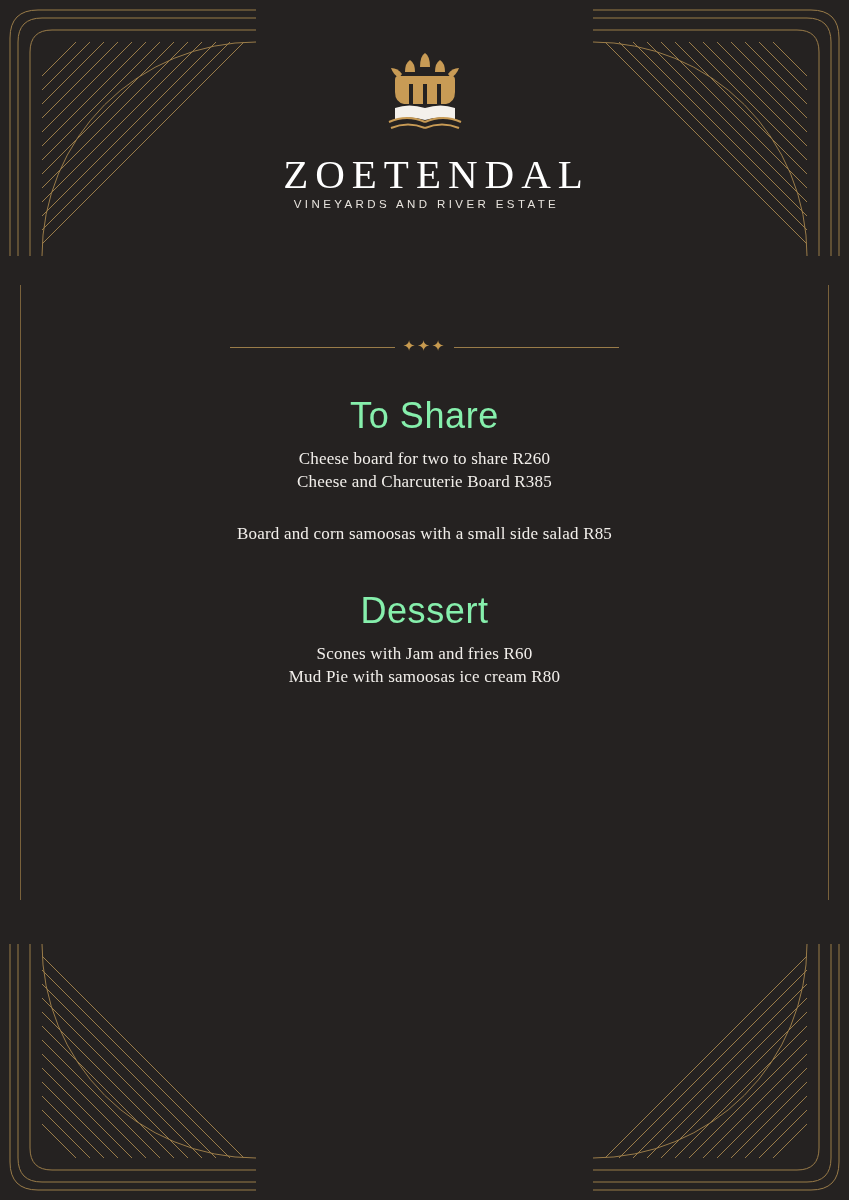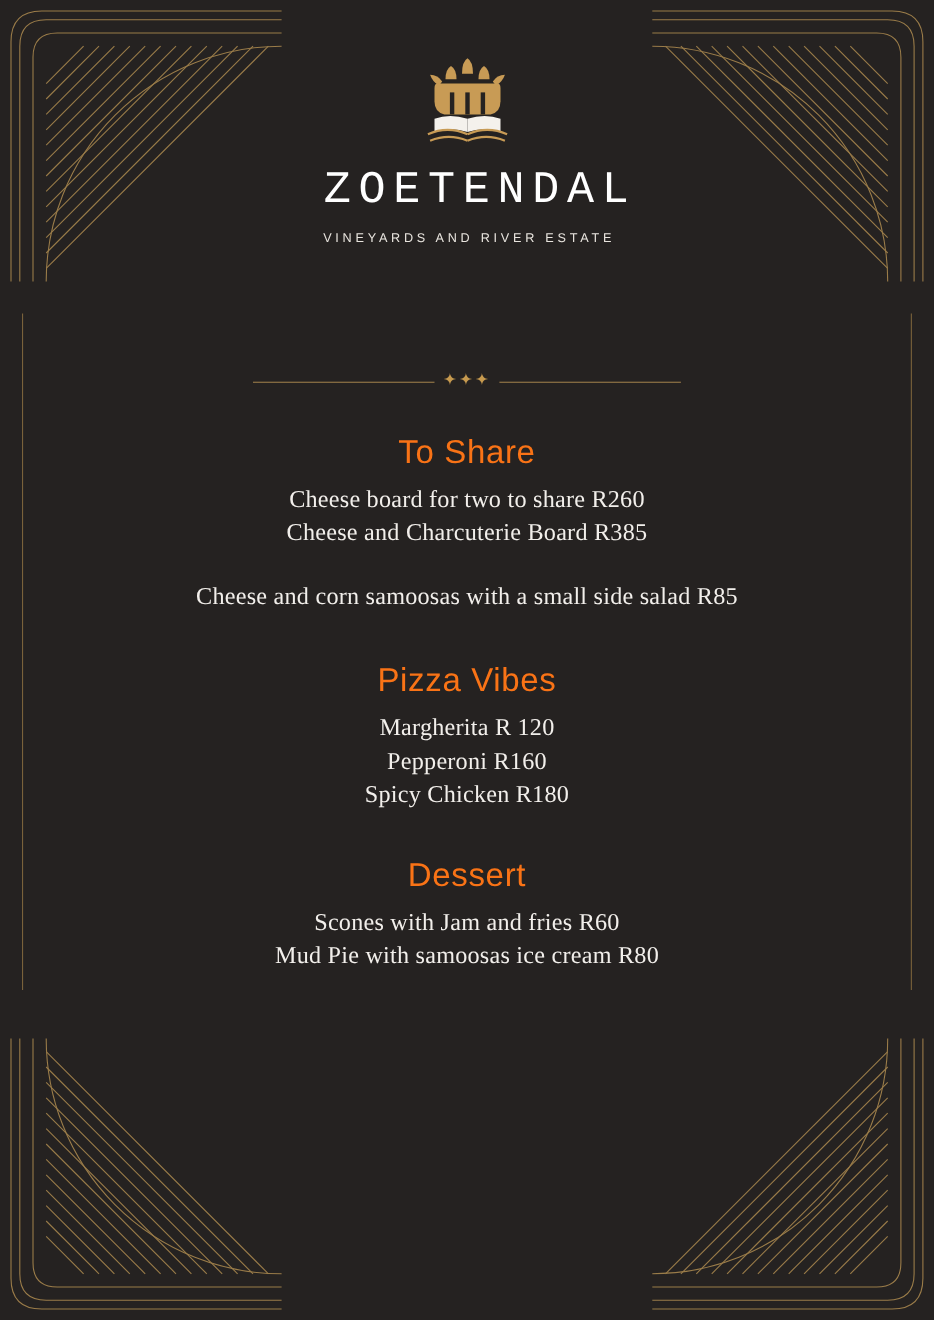--- a/index.html
+++ b/index.html
@@ -54,31 +54,31 @@
     text-align: center;
   }
   .crest {
     width: 120px;
     height: 86px;
     margin: 0 auto 16px auto;
   }
   .crest svg { display:block; width:100%; height:100%; }
 
   .brand-name {
-    font-family: Liberation Mono, monospace;
+    font-family: Liberation Serif, serif;
     font-size: 41px;
     letter-spacing: 7px;
     color: #ffffff;
     font-weight: 400;
     line-height: 1;
     margin: 0;
     padding-left: 24px;
   }
   .brand-tagline {
-    margin-top: 16px;
+    margin-top: 3px;
     font-family: "Liberation Sans", sans-serif;
     font-size: 11.5px;
     letter-spacing: 3.4px;
     color: #e8e4de;
     padding-left: 4px;
   }
 
   
   .divider {
     position: absolute;
@@ -106,30 +106,30 @@
   
   .content {
     position: absolute;
     top: 395px;
     left: 60px;
     right: 60px;
     text-align: center;
   }
   .section { margin-bottom: 30px; }
   .section-title {
-    color: #f97316;
+    color: #86efac;
     font-family: "Liberation Sans", sans-serif;
     font-weight: 400;
-    font-size: 30px;
+    font-size: 36px;
     letter-spacing: 0.6px;
     margin: 0 0 10px 0;
   }
   .item {
     font-family: "Liberation Serif", serif;
-    font-size: 22px;
+    font-size: 17px;
     color: #f2efeb;
     line-height: 1.37;
     letter-spacing: 0.2px;
   }
   .sec-to-share     { margin-top: 0;   margin-bottom: 28px; }
   .sec-for-yourself { margin-bottom: 45px; }
   .sec-pizza        { margin-bottom: 42px; }
   .sec-pizza .item  { font-size: 22px; }
   .sec-dessert      { margin-bottom: 12px; }
 </style>
@@ -272,29 +272,23 @@
 
   <div class="content">
 
     <div class="section sec-to-share">
       <h2 class="section-title">To Share</h2>
       <div class="item">Cheese board for two to share R260</div>
       <div class="item">Cheese and Charcuterie Board R385</div>
     </div>
 
     <div class="section sec-for-yourself">
-      <div class="item">Cheese and corn samoosas with a small side salad R85</div>
-    </div>
-
-    <div class="section sec-pizza">
-      <h2 class="section-title">Pizza Vibes</h2>
-      <div class="item">Margherita R 120</div>
-      <div class="item">Pepperoni R160</div>
-      <div class="item">Spicy Chicken R180</div>
-    </div>
+      <div class="item">Board and corn samoosas with a small side salad R85</div>
+    </div>
+
 
     <div class="section sec-dessert">
       <h2 class="section-title">Dessert</h2>
       <div class="item">Scones with Jam and fries R60</div>
       <div class="item">Mud Pie with samoosas ice cream R80</div>
     </div>
 
   </div>
 </div>
 

